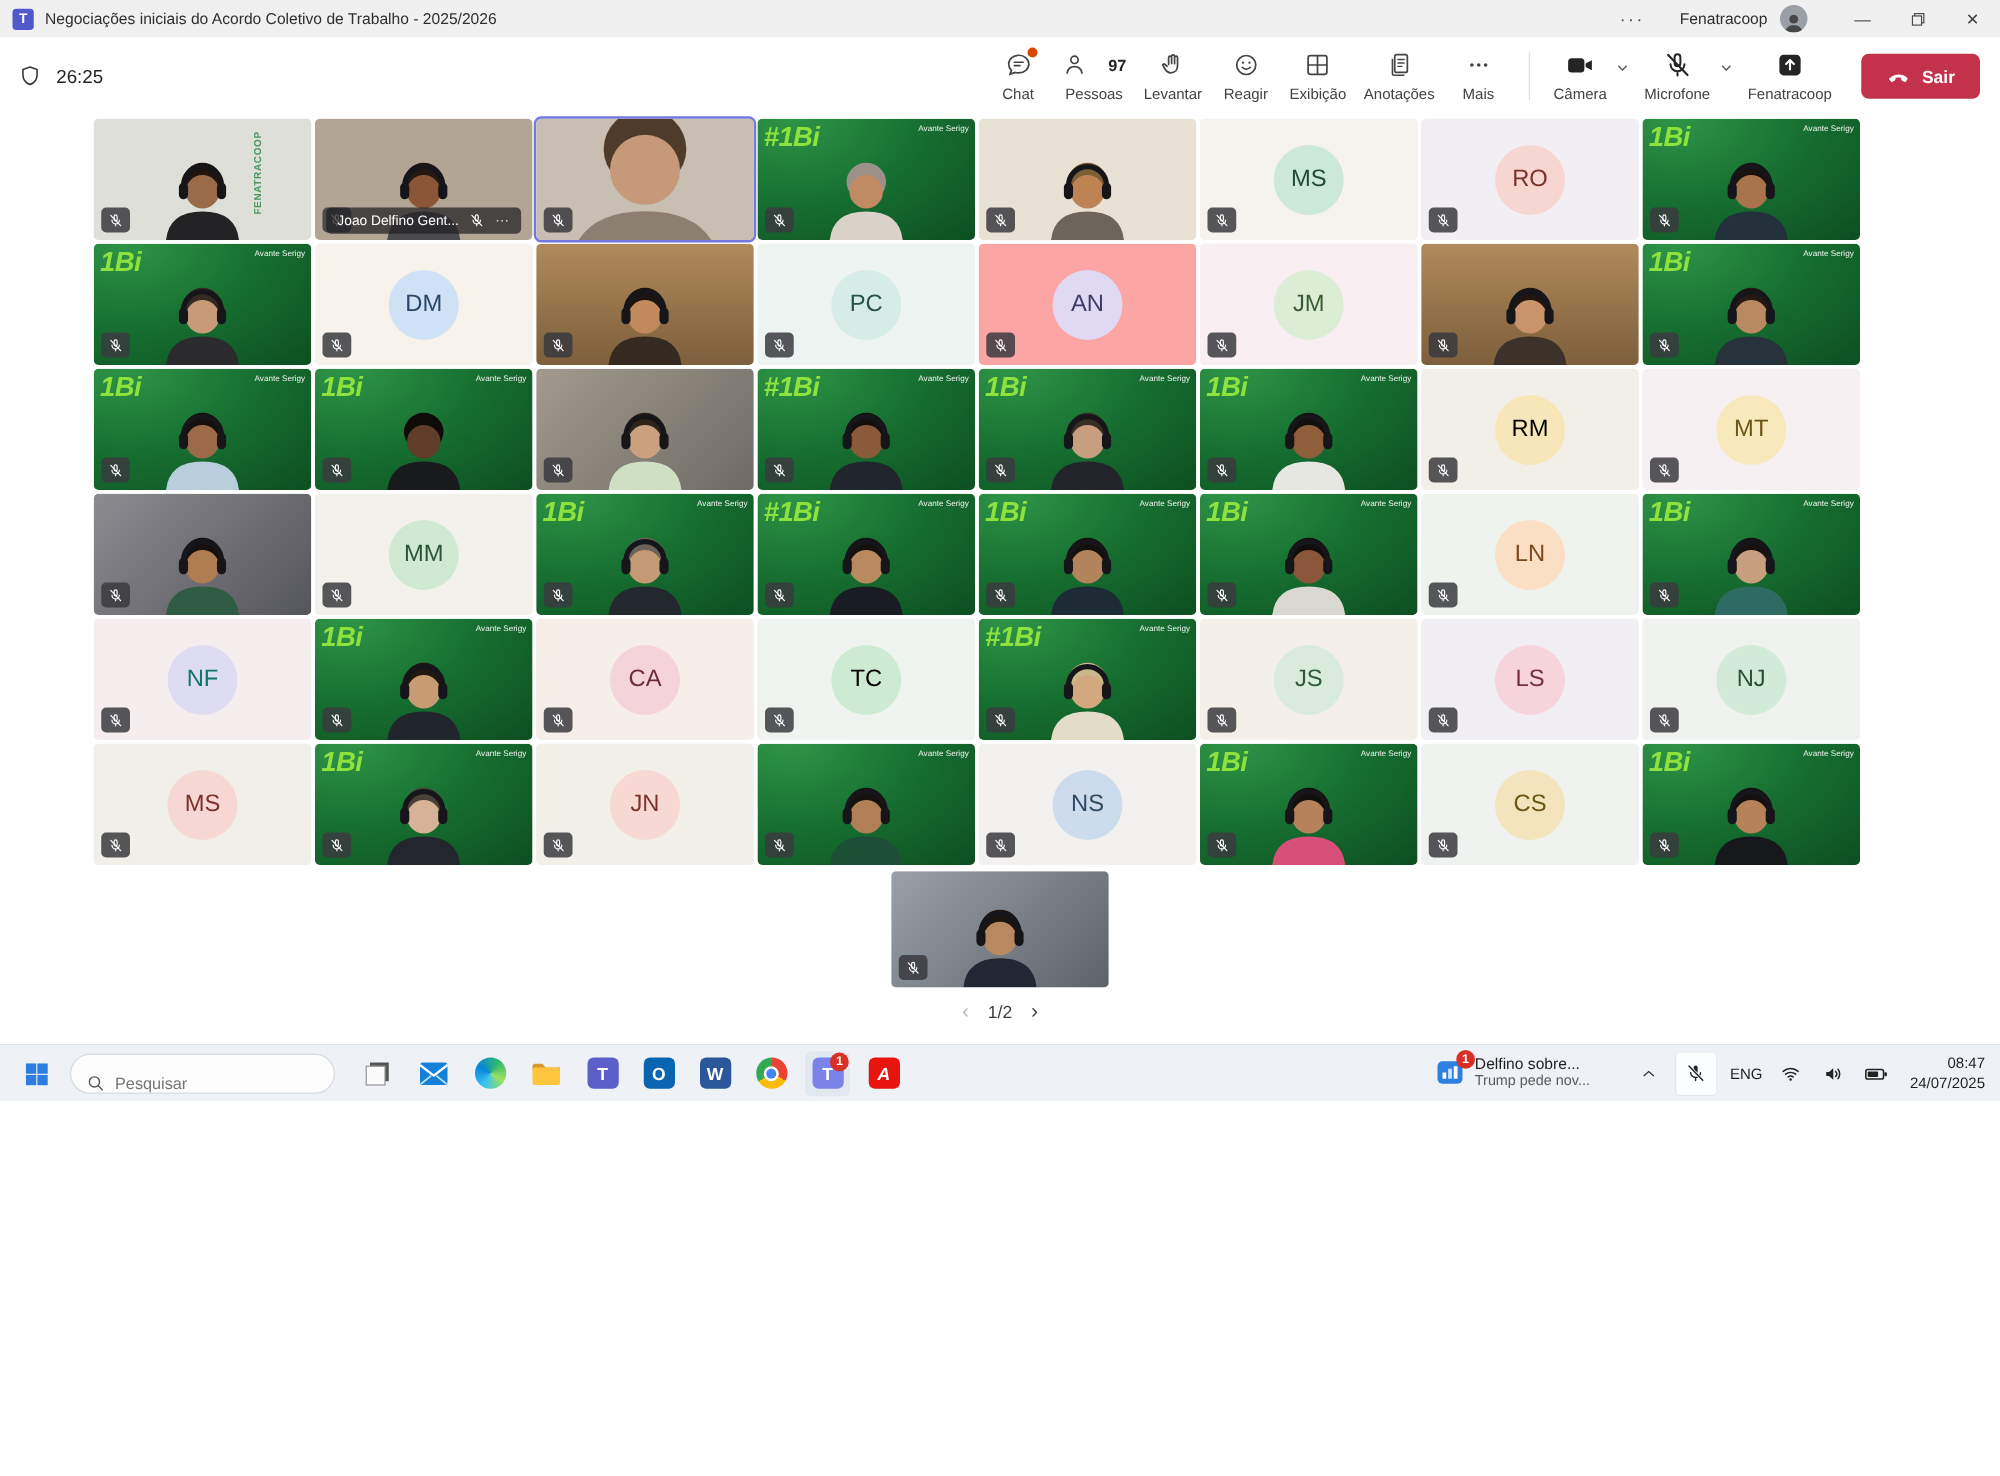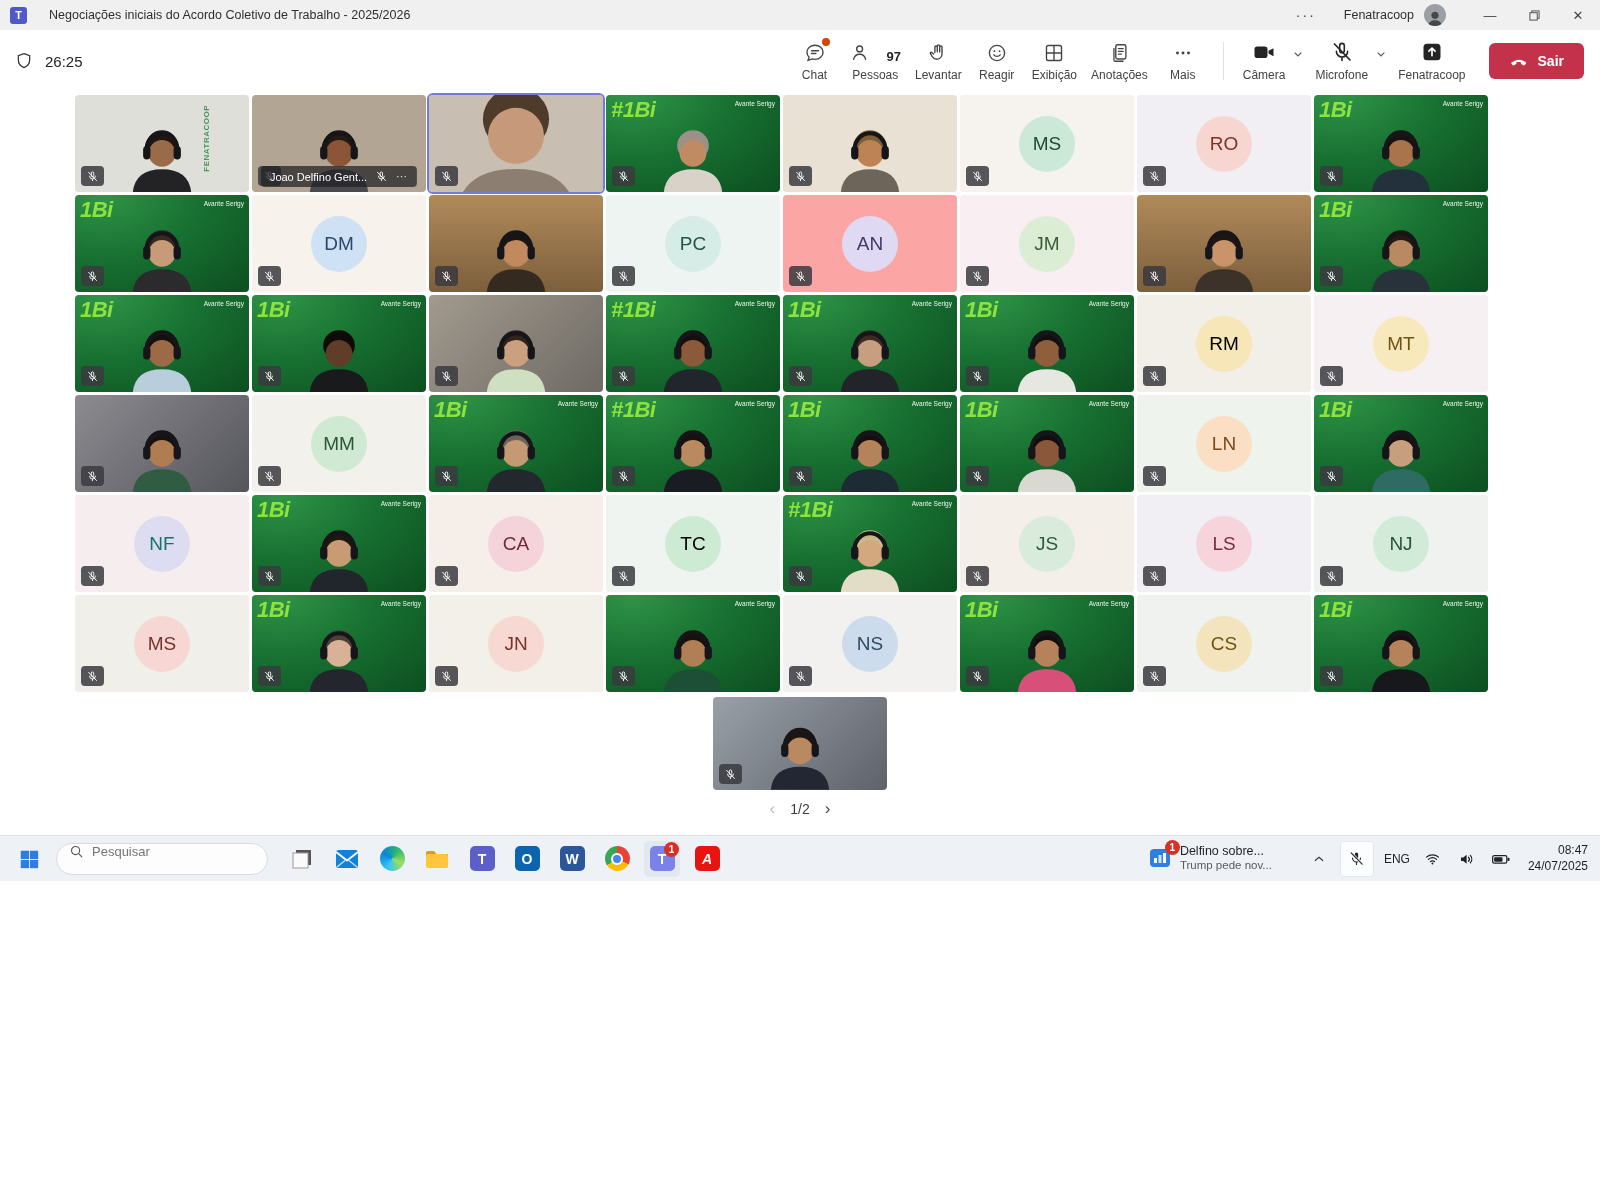--- a/index.html
+++ b/index.html
@@ -1,32 +1,32 @@
 <!DOCTYPE html>
 <html><head>
 <meta charset="utf-8">
 <style>
 *{margin:0;padding:0;box-sizing:border-box}
 html,body{width:1600px;height:1181px;background:#fff;font-family:"Liberation Sans",sans-serif;overflow:hidden}
 svg{display:block}
 
 .titlebar{height:30px;background:#f0f0f0;display:flex;align-items:center;padding-left:10px;font-size:12.5px;color:#2f2f2f}
 .teams-logo{width:17px;height:17px;background:#5059c9;border-radius:3px;color:#fff;font-size:11px;font-weight:700;display:flex;align-items:center;justify-content:center}
-.tb-title{margin-left:22px}
+.tb-title{margin-left:9px}
 .tb-right{margin-left:auto;display:flex;align-items:center}
 .tb-dots{font-size:14px;color:#444;letter-spacing:2px;margin-right:28px}
 .tb-acct{font-size:12.5px;color:#2f2f2f;margin-right:10px}
 .tb-avatar{width:22px;height:22px;border-radius:50%;background:#9aa0a6;overflow:hidden;display:flex;align-items:flex-end;justify-content:center;margin-right:22px}
 .wbtn{width:44px;height:30px;display:flex;align-items:center;justify-content:center;color:#444;font-size:13px}
 
 .toolbar{height:62px;background:#fff;display:flex;align-items:center;padding:0 16px 0 14px}
 .timer{display:flex;align-items:center;gap:11px;font-size:15px;color:#242424}
 .tbtns{margin-left:auto;display:flex;align-items:center}
 .tbtn{display:flex;flex-direction:column;align-items:center;gap:4px;min-width:56px;padding:5px 7px;font-size:12px;color:#424242;position:relative;border-radius:6px;cursor:default}
-.icorow{display:flex;align-items:flex-end;gap:15px;height:24px}
+.icorow{display:flex;align-items:center;gap:15px;height:24px}
 .cnt{font-size:13px;font-weight:700;color:#242424}
 .dot{position:absolute;top:3px;left:calc(50% + 7px);width:8px;height:8px;border-radius:50%;background:#d74600}
 .vdiv{width:1px;height:38px;background:#e0e0e0;margin:0 12px}
 .chev{margin:0 2px 14px -2px}
 .sair{background:#c4314b;color:#fff;border-radius:6px;height:36px;padding:0 20px;display:flex;align-items:center;gap:9px;font-size:14px;font-weight:600;margin-left:16px}
 
 .stage{position:relative;height:743px;background:#fff}
 #grid{display:grid;grid-template-columns:repeat(8,174px);grid-auto-rows:97px;gap:3px;position:absolute;left:75px;top:3px}
 .tile{position:relative;border-radius:4px;overflow:hidden;background:#eee}
 .tile.active{outline:2.5px solid #7479dd;outline-offset:0;z-index:2}
@@ -42,21 +42,21 @@
 .init{position:absolute;inset:0;display:flex;align-items:center;justify-content:center}
 .circ{width:56px;height:56px;border-radius:50%;display:flex;align-items:center;justify-content:center;font-size:19px}
 #spotrow{position:absolute;left:0;right:0;top:605px;display:flex;justify-content:center}
 #spotrow .tile{width:174px;height:93px}
 .pager{position:absolute;left:0;right:0;top:708px;display:flex;justify-content:center;align-items:center;gap:15px;font-size:14px;color:#3d3d3d}
 .pchev{font-size:17px;line-height:1;color:#444}
 .pchev.prev{color:#bdbdbd}
 
 .taskbar{height:46px;background:#eef2f7;border-top:1px solid #dfe3e8;display:flex;align-items:center;padding:0 12px}
 .tstart{width:34px;height:34px;display:flex;align-items:center;justify-content:center;border-radius:4px}
-.search{width:212px;height:32px;border-radius:16px;background:#fdfdfd;border:1px solid #d8dce1;display:flex;align-items:flex-start;gap:8px;padding:0 12px;margin-left:10px}
+.search{width:212px;height:32px;border-radius:16px;background:#fdfdfd;border:1px solid #d8dce1;display:flex;align-items:flex-end;gap:8px;padding:0 12px;margin-left:10px}
 .search input{border:0;outline:0;background:transparent;font-size:13px;color:#444;width:140px;font-family:"Liberation Sans",sans-serif}
 .apps{display:flex;align-items:center;gap:9px;margin-left:16px}
 .app{width:36px;height:36px;display:flex;align-items:center;justify-content:center;position:relative;border-radius:5px}
 .app.actv{background:#e2e8f0}
 .sq{width:25px;height:25px;border-radius:5px;display:flex;align-items:center;justify-content:center;color:#fff;font-weight:700;font-size:14px}
 .badge{position:absolute;top:1px;right:1px;min-width:15px;height:15px;border-radius:8px;background:#d93025;color:#fff;font-size:10px;font-weight:700;display:flex;align-items:center;justify-content:center;padding:0 3px;z-index:2}
 .tright{margin-left:auto;display:flex;align-items:center;gap:8px}
 .widget{display:flex;align-items:center;gap:8px;margin-right:26px}
 .wtxt{line-height:1.2}
 .wtxt .l1{font-size:12.5px;color:#1f1f1f}

